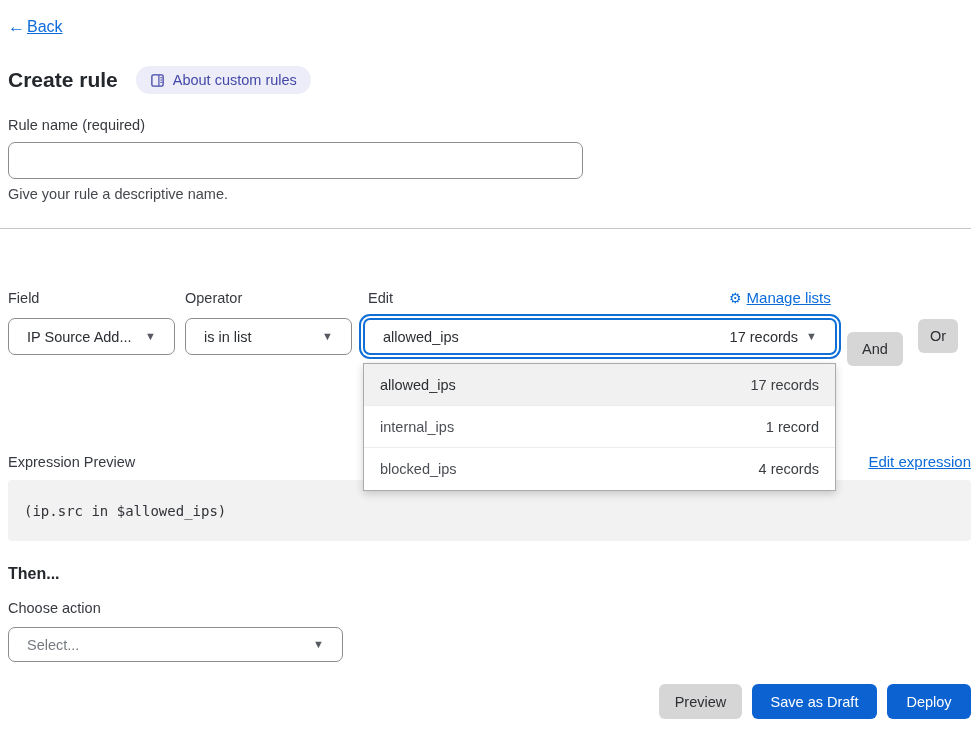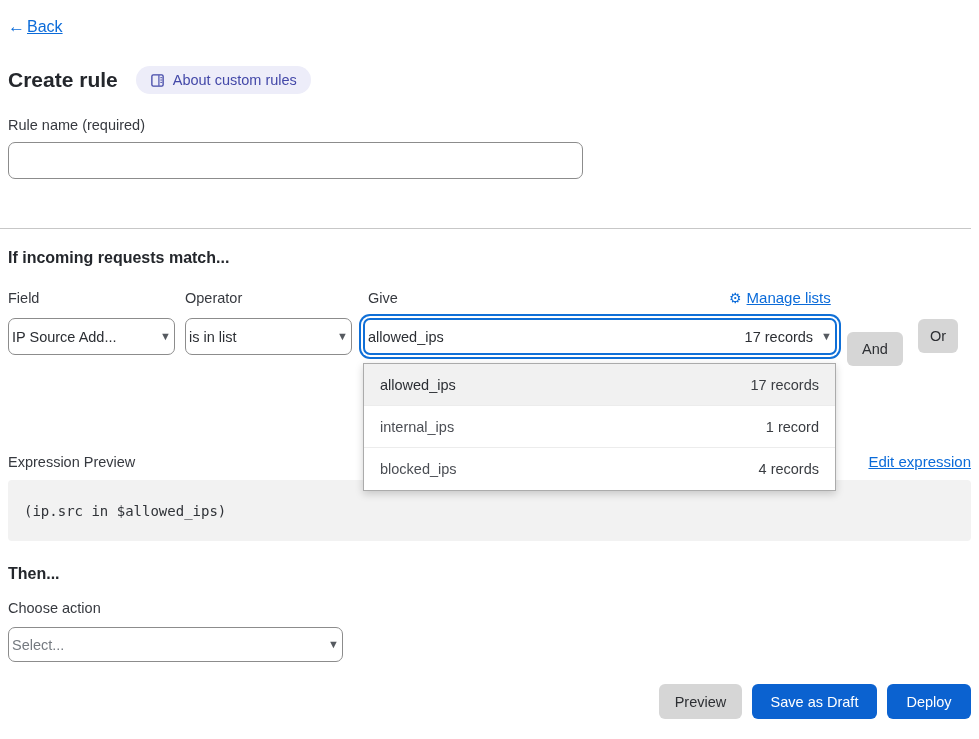--- a/index.html
+++ b/index.html
@@ -25,21 +25,21 @@
   .helper-text { font-size:14.5px; color:#45484e; }
 
   .text-input { left:8px; top:142px; width:575px; height:37px; border:1px solid #8c8c8c;
     border-radius:7px; font-size:14.5px; padding:0 12px; color:#222; background:#fff; outline:none; }
 
   .divider { left:0; top:228px; width:971px; height:1px; background:#c7c7c7; }
 
   .section-heading { font-size:16px; font-weight:bold; color:#24272c; }
 
   .select { display:flex; align-items:center; justify-content:space-between; gap:8px;
-    border:1px solid #8c8c8c; border-radius:7px; background:#fff; padding:0 3px;
+    border:1px solid #8c8c8c; border-radius:7px; background:#fff; padding:0 18px;
     font-size:14.5px; color:#2b2e33; cursor:pointer; }
   .caret { font-size:11px; color:#565a60; line-height:1; }
   .placeholder { color:#757a80; }
 
   .value-select { left:363px; top:318px; width:474px; height:37px;
     border:2px solid #0f6fd7; border-radius:7px;
     box-shadow: 0 0 0 2px #ffffff, 0 0 0 4px #0f6fd7; }
   .value-select .meta { margin-left:auto; color:#2b2e33; }
 
   .gray-btn { display:flex; align-items:center; justify-content:center; background:#d6d6d6;
@@ -89,28 +89,28 @@
             <line x1="11" y1="7.5" x2="13" y2="7.5" stroke="#4348a8" stroke-width="1"></line>
             <line x1="11" y1="10" x2="13" y2="10" stroke="#4348a8" stroke-width="1"></line>
           </svg>
       </span>
       <span>About custom rules</span>
     </span>
   </div>
 
   <label class="abs field-label" style="left:8px; top:117px;">Rule name (required)</label>
   <input class="abs text-input" type="text" value="" style="">
+  <div class="abs helper-text" style="left:8px; top:186px;">Give your rule a descriptive name.</div>
 
   <div class="abs divider"></div>
 
-  <h2 class="abs section-heading" style="left:8px; top:249px;">If incoming requests match...</h2>
 
   <div class="abs field-label" style="left:8px; top:290px;">Field</div>
   <div class="abs field-label" style="left:185px; top:290px;">Operator</div>
-  <div class="abs field-label" style="left:368px; top:290px;">Give</div>
+  <div class="abs field-label" style="left:368px; top:290px;">Edit</div>
 
   <a class="abs link" style="left:729px; top:289px; display:flex; align-items:center; gap:5px; font-size:15px;">
     <span style="font-size:14px; text-decoration:none;">⚙</span>
     <span class="u">Manage lists</span>
   </a>
 
   <div class="abs select" style="left:8px; top:318px; width:167px; height:37px;">
     <span>IP Source Add...</span>
     <span class="caret">▼</span>
   </div>

